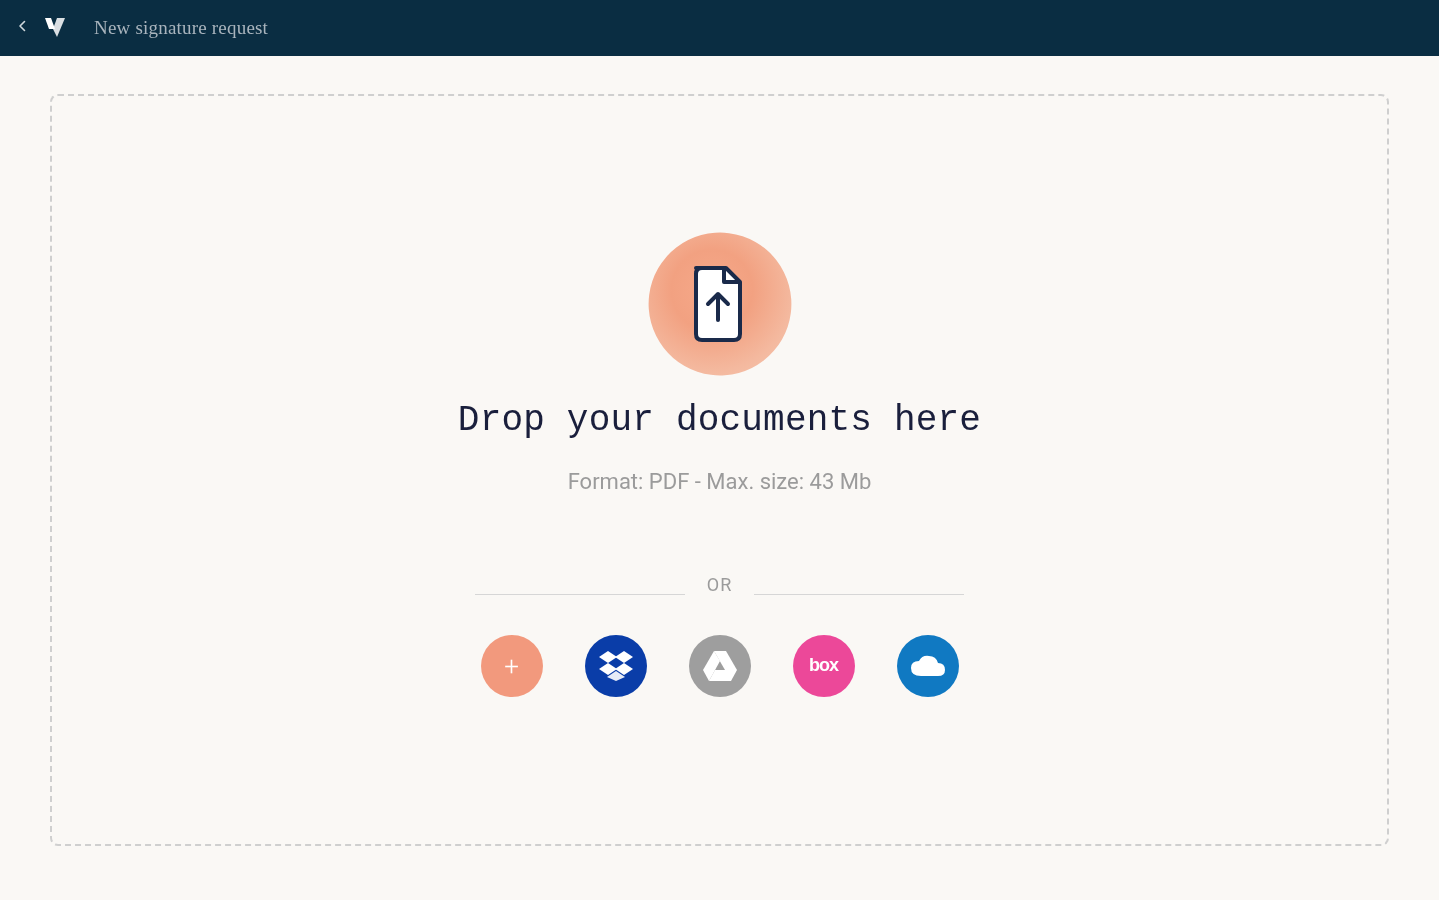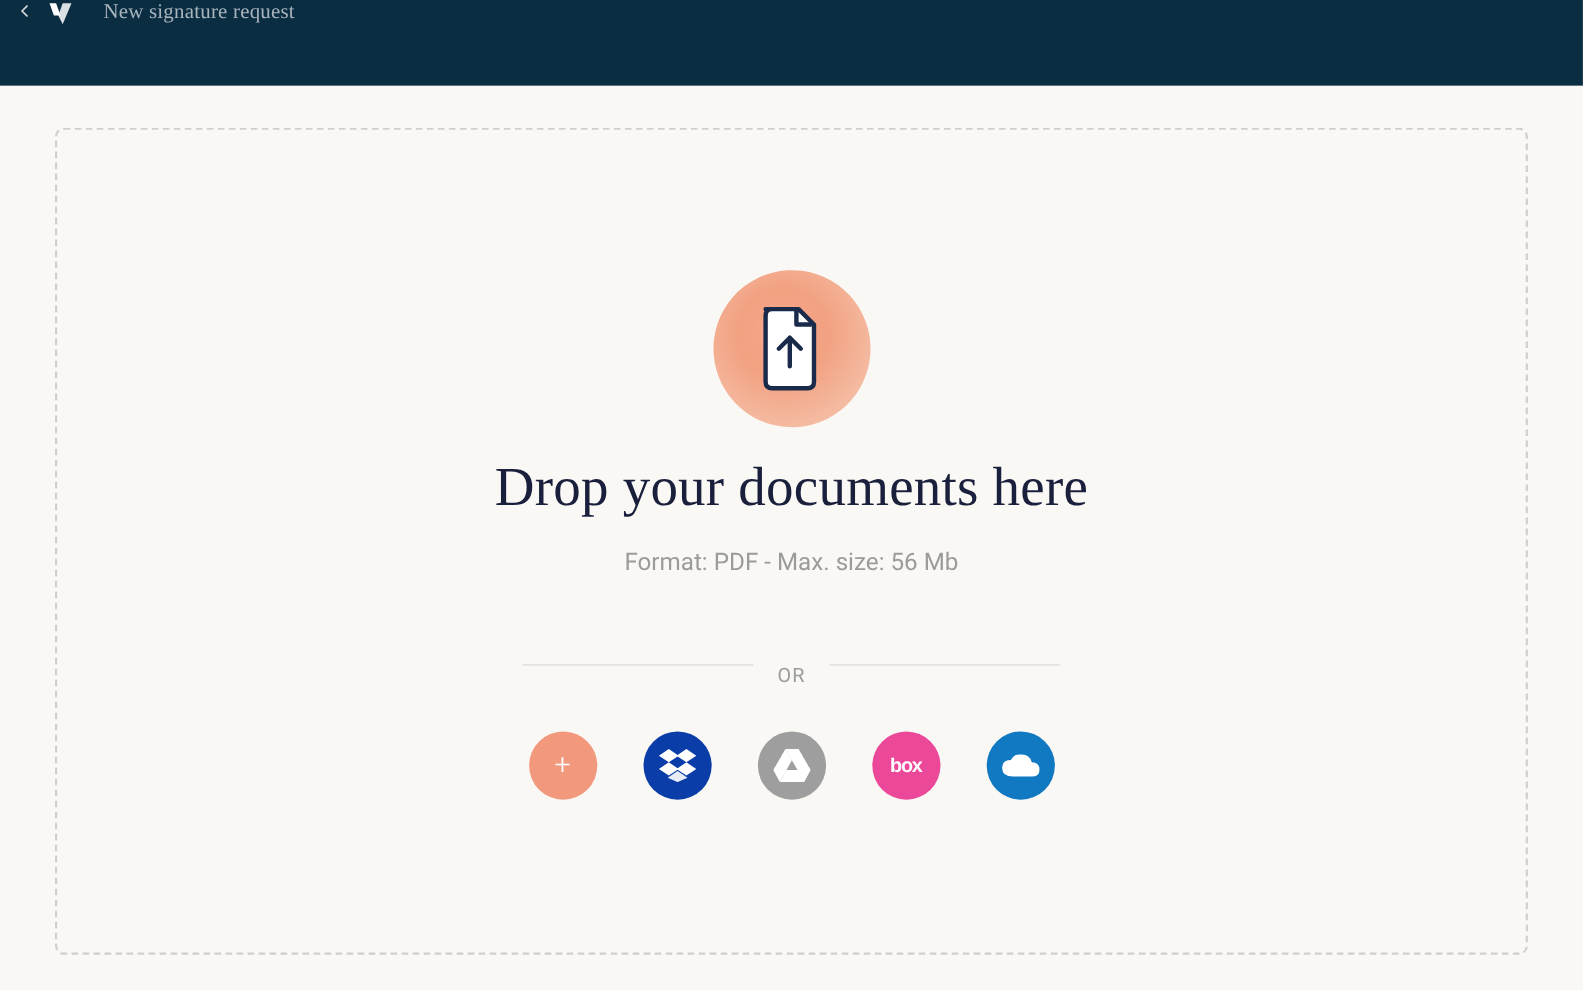--- a/index.html
+++ b/index.html
@@ -5,23 +5,24 @@
   * { box-sizing: border-box; margin: 0; padding: 0; }
   html, body { width: 100%; height: 100%; }
   body {
     font-family: Georgia, 'Times New Roman', serif;
     background: #faf8f5;
     overflow: hidden;
   }
 
   
   .topbar {
-    height: 78px;
+    height: 56px;
     background: #0a2d42;
     display: flex;
+    align-items: center;
     padding: 0 12px;
     gap: 10px;
   }
   .back-chevron {
     color: #cfd8dc;
     font-size: 14px;
     cursor: pointer;
     padding: 4px 6px;
   }
   .logo-glyph {
@@ -77,38 +78,38 @@
     transform: rotate(-4deg) scale(1.02);
   }
   .hero-doc {
     position: absolute;
     left: 50%;
     top: 50%;
     transform: translate(-50%, -50%);
   }
 
   .drop-heading {
-    font-family: Liberation Serif, serif;
-    font-size: 50px;
+    font-family: Liberation Mono, monospace;
+    font-size: 36px;
     color: #1a1f3c;
     font-weight: 400;
     letter-spacing: 0.2px;
     margin-bottom: 28px;
   }
   .drop-sub {
     font-family: -apple-system, 'Segoe UI', Roboto, Arial, sans-serif;
     font-size: 22px;
     color: #9b9b9b;
     font-weight: 400;
   }
 
   
   .or-row {
     display: flex;
-    align-items: flex-start;
+    align-items: flex-end;
     gap: 22px;
     margin-top: 80px;
     margin-bottom: 40px;
   }
   .or-line {
     width: 210px;
     height: 1px;
     background: #d6d6d6;
   }
   .or-label {
@@ -171,21 +172,21 @@
       <div class="hero-blob"></div>
       <svg class="hero-doc" width="64" height="80" viewBox="0 0 64 80" fill="none">
         <path d="M10 4 H40 L54 18 V70 Q54 76 48 76 H16 Q10 76 10 70 V10 Q10 4 16 4 Z" transform="translate(-2,0)" fill="#ffffff" stroke="#1a2a4a" stroke-width="4" stroke-linejoin="round"></path>
         <path d="M38 4 V18 H52" transform="translate(-2,0)" fill="none" stroke="#1a2a4a" stroke-width="4" stroke-linejoin="round"></path>
         <path d="M30 56 V30 M30 30 L20 40 M30 30 L40 40" fill="none" stroke="#1a2a4a" stroke-width="4" stroke-linecap="round" stroke-linejoin="round"></path>
       </svg>
     </div>
 
     <h1 class="drop-heading">Drop your documents here</h1>
 
-    <div class="drop-sub">Format: PDF - Max. size: 56 Mb</div>
+    <div class="drop-sub">Format: PDF - Max. size: 43 Mb</div>
 
     <div class="or-row">
       <div class="or-line"></div>
       <div class="or-label">OR</div>
       <div class="or-line"></div>
     </div>
 
     <div class="providers">
 
       <button class="provider-btn provider-local">

